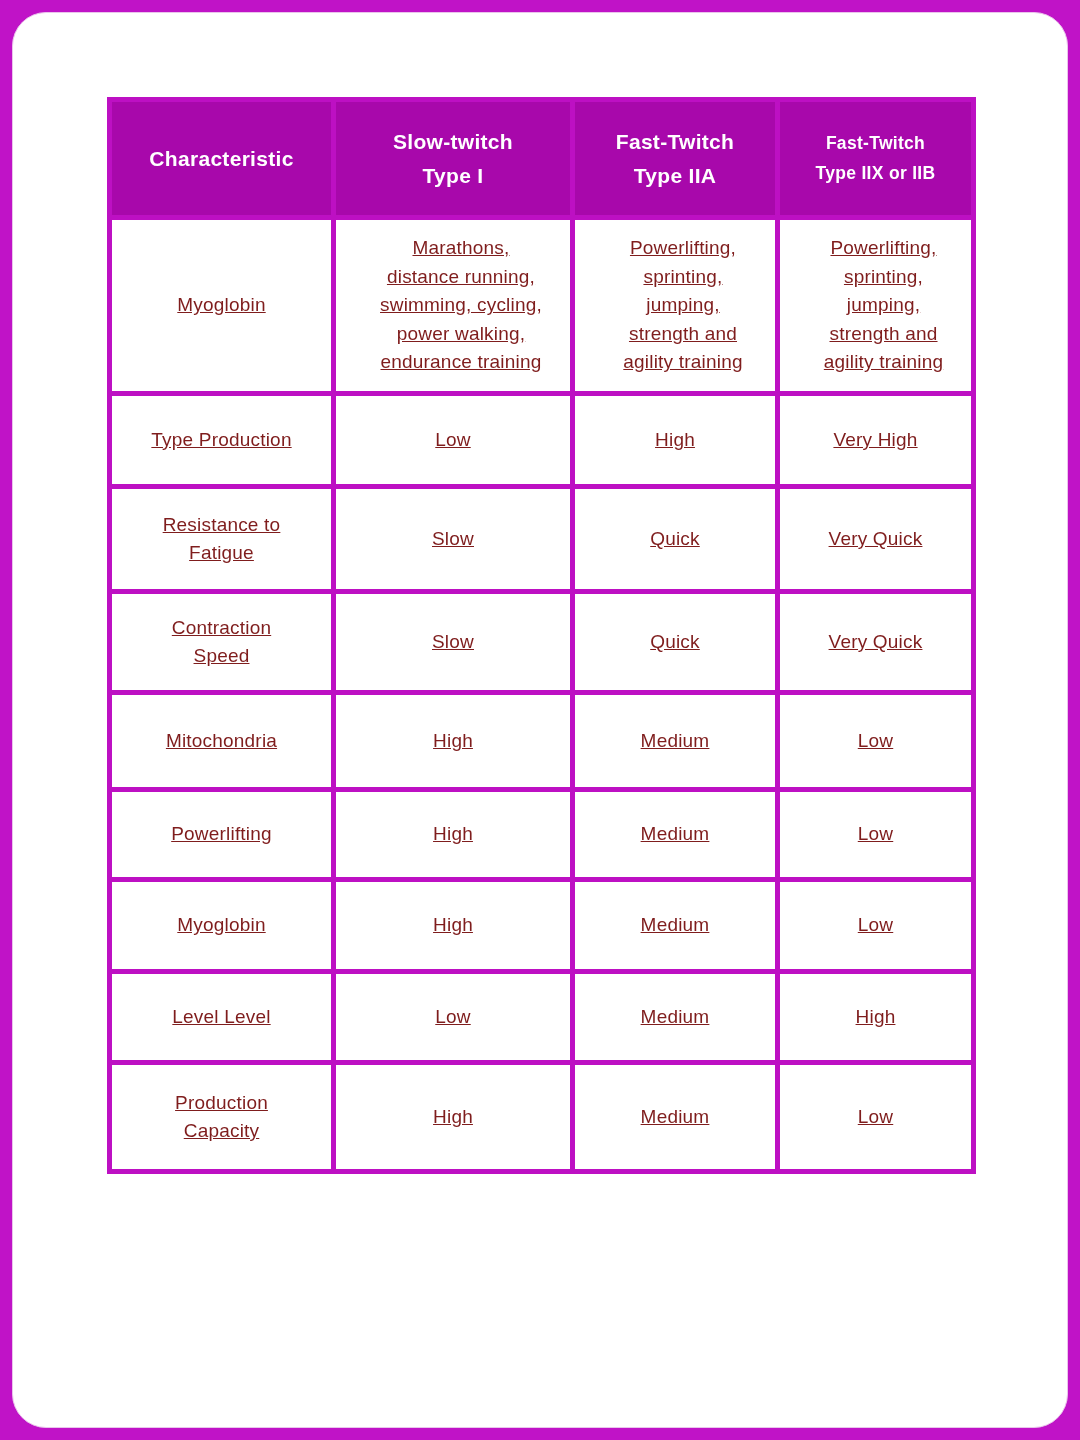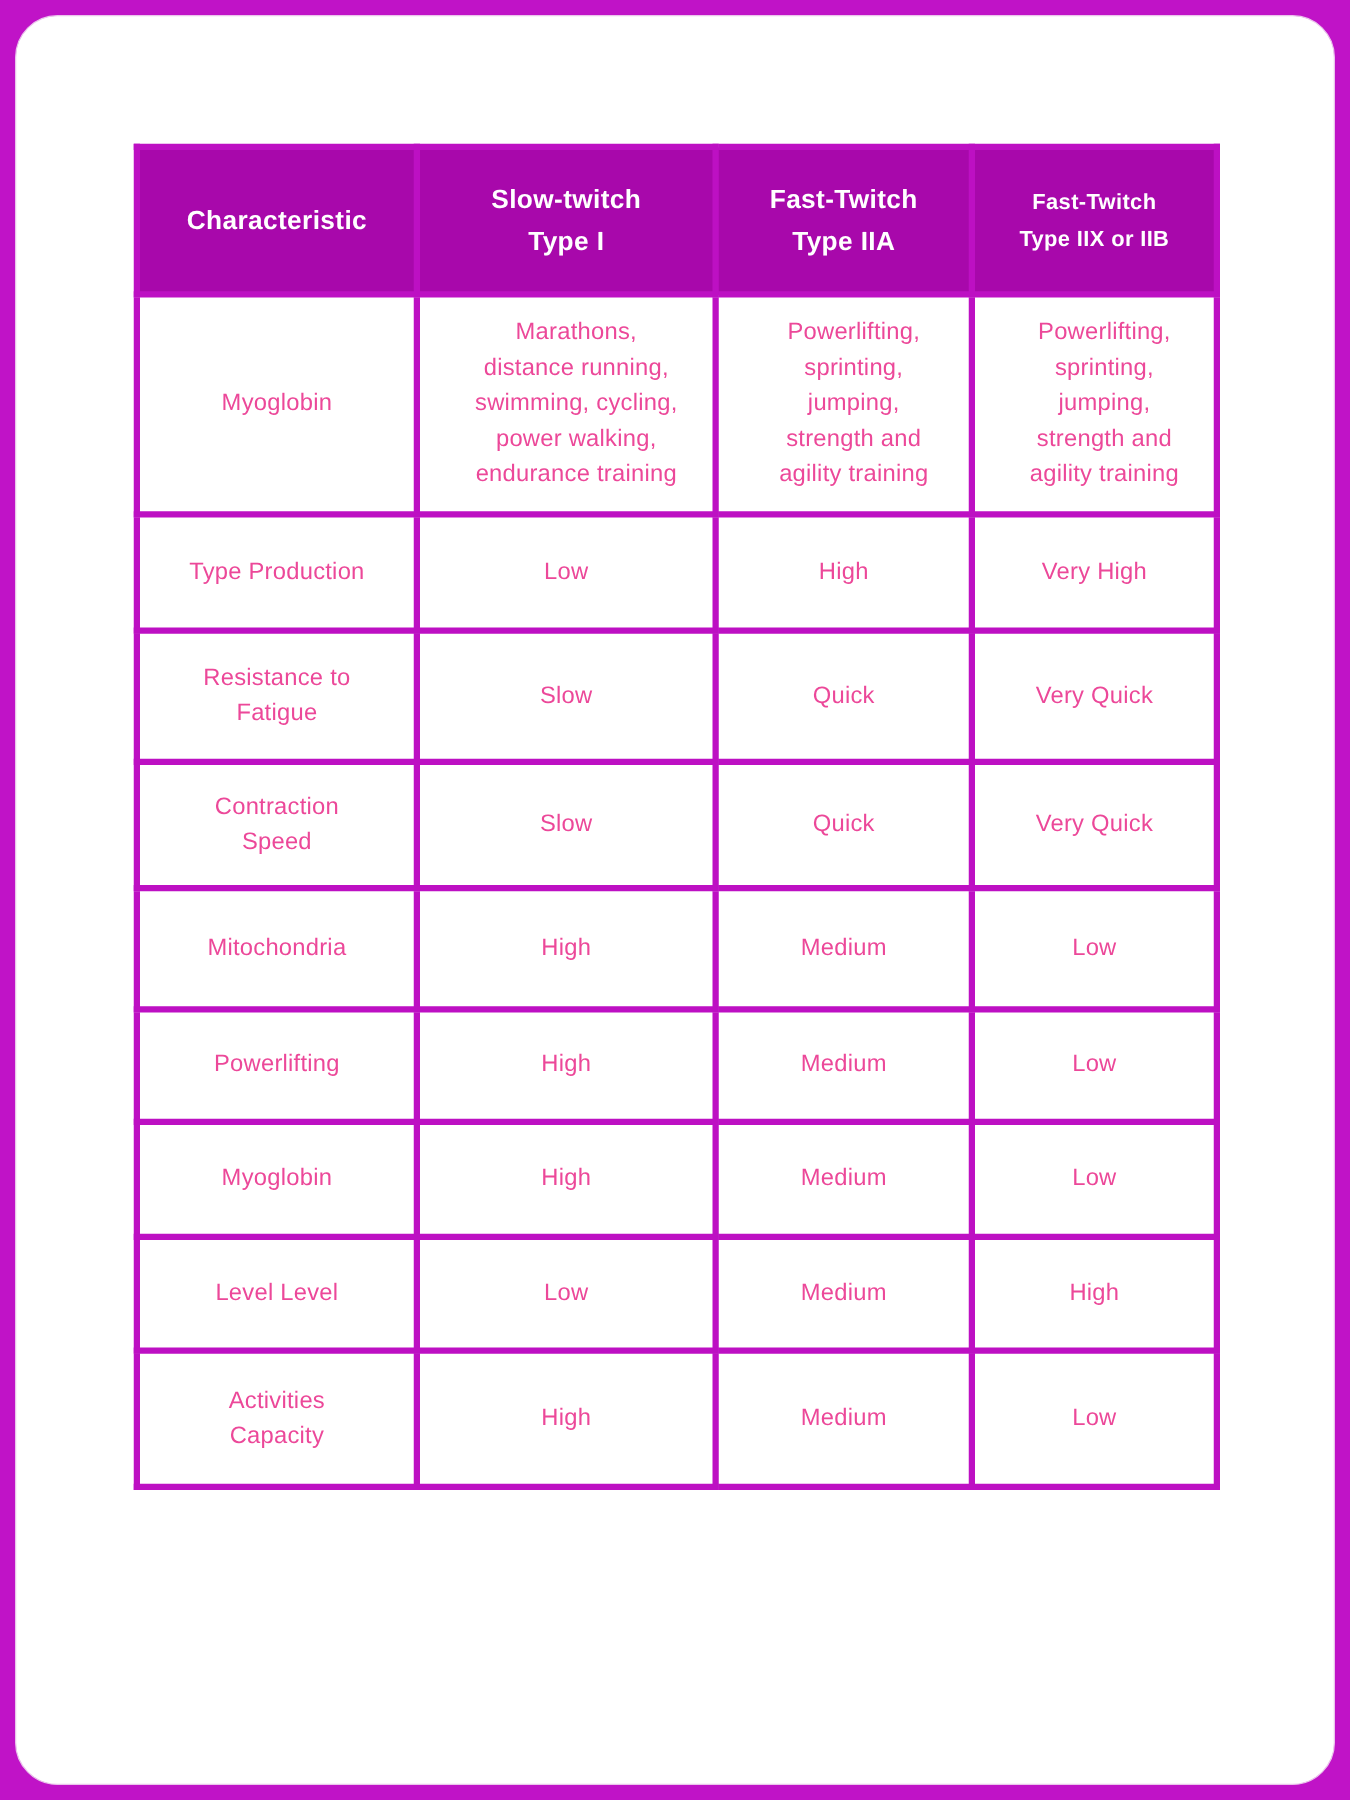--- a/index.html
+++ b/index.html
@@ -20,21 +20,21 @@
     position: absolute;
     inset: 12px;
     background: #ffffff;
     border-radius: 34px;
     border: 1px solid #eac4ec;
   }
 
   table.muscle-table {
     position: absolute;
     left: 94px;
-    top: 102px;
+    top: 84px;
     width: 864px;
     border-collapse: collapse;
     table-layout: fixed;
   }
 
   table.muscle-table th,
   table.muscle-table td {
     border: 5px solid #bd10c3;
     vertical-align: middle;
     text-align: center;
@@ -51,24 +51,25 @@
     height: 118px;
   }
 
   thead th.small-header {
     font-size: 17.5px;
     line-height: 1.7;
   }
 
   tbody td {
     background: #ffffff;
-    color: #ec4899;
+    color: #7f1d1d;
     font-size: 19px;
     line-height: 1.5;
     letter-spacing: 0.2px;
+    text-decoration: underline;
   }
 
   tr.row-activities      { height: 176px; }
   tr.row-muscle-fiber    { height: 105px; }
   tr.row-force           { height: 93px; }
   tr.row-fatigue         { height: 105px; }
   tr.row-contraction     { height: 101px; }
   tr.row-mitochondria    { height: 97px; }
   tr.row-capillaries     { height: 90px; }
   tr.row-myoglobin       { height: 92px; }
@@ -173,21 +174,21 @@
         </tr>
 
         <tr class="row-atpase">
           <td>Level Level</td>
           <td>Low</td>
           <td>Medium</td>
           <td>High</td>
         </tr>
 
         <tr class="row-oxidative">
-          <td>Activities
+          <td>Production
 Capacity</td>
           <td>High</td>
           <td>Medium</td>
           <td>Low</td>
         </tr>
       </tbody>
     </table>
 
   </div>
 </div>

